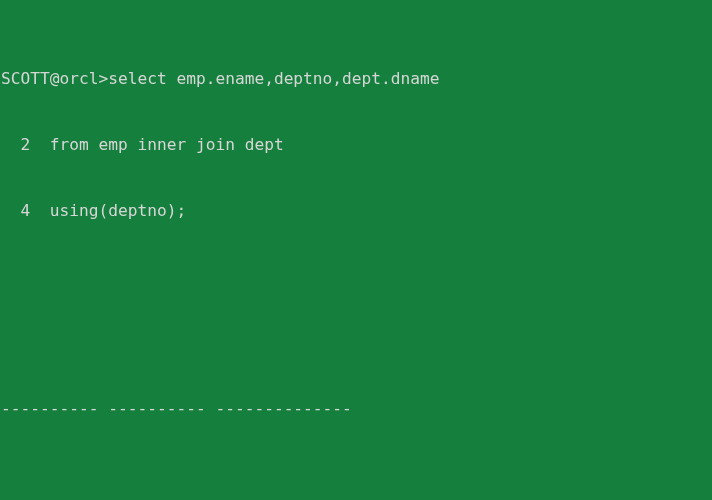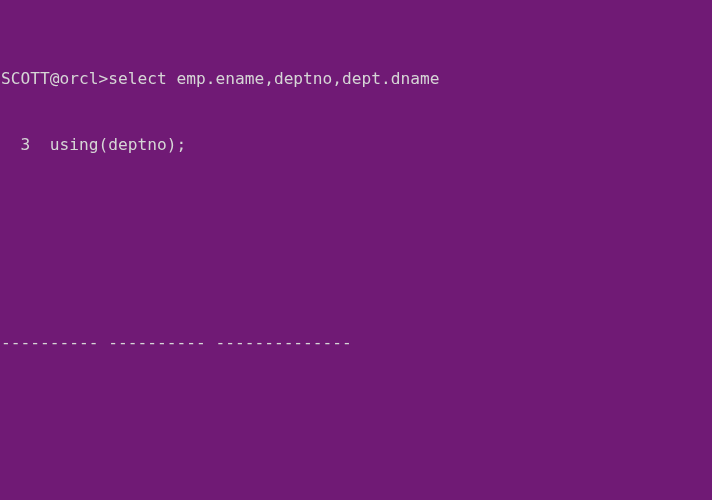--- a/index.html
+++ b/index.html
@@ -9,21 +9,21 @@
     background: #000000;
   }
   body {
     width: 712px;
     height: 500px;
     overflow: hidden;
   }
   #terminal {
     width: 712px;
     height: 500px;
-    background: #701a75;
+    background: #15803d;
     color: #d6d6d6;
     font-family: "DejaVu Sans Mono", "Liberation Mono", monospace;
     font-size: 16.2px;
     line-height: 22px;
     letter-spacing: 0px;
     padding: 2px 0 0 1px;
     box-sizing: border-box;
     white-space: pre;
     -webkit-font-smoothing: none;
   }
@@ -42,21 +42,22 @@
   .head-cell {
     white-space: pre;
   }
 </style>
 </head>
 <body>
 
 <div id="terminal">
 
   <div class="line"><span>SCOTT@orcl&gt;select emp.ename,deptno,dept.dname</span></div>
-  <div class="line"><span>  3  using(deptno);</span></div>
+  <div class="line"><span>  2  from emp inner join dept</span></div>
+  <div class="line"><span>  4  using(deptno);</span></div>
 
   <div class="blank-line"></div>
 
 
   <div class="line"><span class="sep-cell">---------- ---------- --------------</span></div>
 
   
 
   
 

